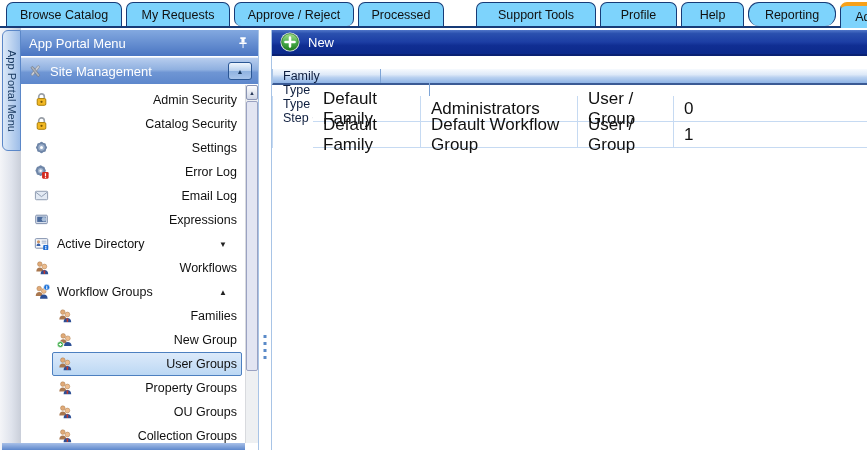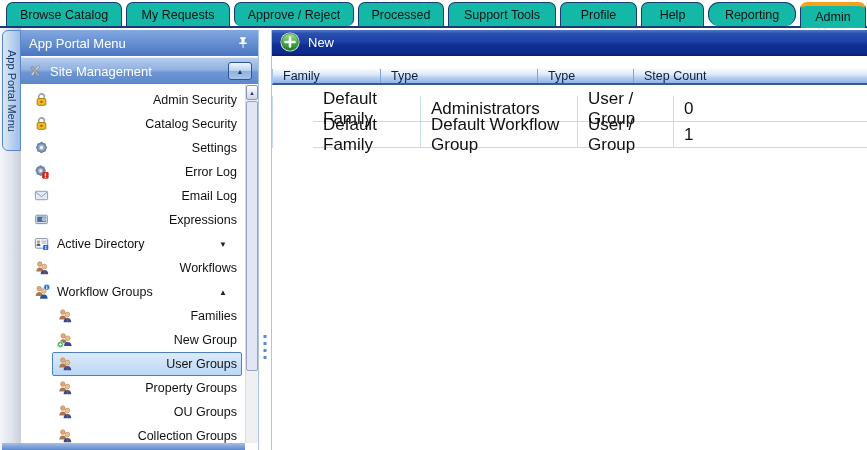--- a/index.html
+++ b/index.html
@@ -4,21 +4,21 @@
 <style>
   html,body { margin:0; padding:0; background:#fff; }
   .screen { width:867px; height:450px; position:relative; background:#fff;
             font-family:"Liberation Sans", sans-serif; overflow:hidden; }
 
   
   .tabbar { position:absolute; left:0; top:0; width:100%; height:28px; background:#fff;
             border-bottom:2px solid #173b77; box-sizing:border-box;
             display:flex; align-items:flex-end; gap:4px; padding-left:6px; z-index:2; }
   .tab { height:24px; box-sizing:border-box; border:1px solid #173b77; border-bottom:none;
-         border-radius:7px 7px 0 0; background:#14b8a6; display:flex; align-items:center;
+         border-radius:7px 7px 0 0; background:#7dd3fc; display:flex; align-items:center;
          justify-content:center; font-size:12.5px; color:#111; flex:none; }
   .tab.active { height:26px; margin-bottom:-2px; border-top:4px solid #f7a11a;
                 position:relative; z-index:3; }
 
   
   .left-col { position:absolute; left:0; top:28px; width:21px; bottom:0;
               background:linear-gradient(to right,#f4f5f8 0%,#dfe3ec 55%,#c9ced9 100%); }
   .vtab { position:absolute; left:2px; top:30px; width:19px; height:121px;
           background:linear-gradient(to right,#dce9f8,#9dbde8); border:1px solid #5b87c8;
           border-radius:6px 0 0 6px; box-sizing:border-box; display:flex; align-items:center;
@@ -73,21 +73,21 @@
   .toolbar { position:absolute; left:272px; top:30px; right:0; height:26px;
              background:linear-gradient(#5076c8 0%,#2a50ae 15%,#1c3ea4 50%,#102e92 65%,#0c2a8c 100%);
              border-bottom:2px solid #0a2173; box-sizing:border-box; display:flex;
              align-items:center; padding-left:8px; }
   .new-btn { display:flex; align-items:center; gap:8px; color:#fff; font-size:13px; }
 
   
   .grid-header { position:absolute; left:272px; top:69px; right:0; height:16px;
                  background:linear-gradient(#f6fafe 0%,#dde9f8 40%,#b9d1f0 60%,#8fb4e6 100%);
                  border-bottom:2px solid #3a5a94; border-left:1px solid #a8c4e6;
-                 box-sizing:border-box; display:flex; font-size:12.5px; color:#0f1f3f; }
+                 box-sizing:border-box; display:flex; font-size:12.5px; color:#0f1f3f;flex-direction:column; }
   .gh-cell { display:flex; align-items:center; padding-left:10px; box-sizing:border-box;
              border-right:1px solid #7da4d6; height:100%; flex:none; }
   .gh-cell.last { border-right:none; flex:1; }
   .grid-body { position:absolute; left:272px; top:96px; right:0; border-left:1px solid #c6daf2; }
   .g-row { display:flex; height:25px; border-bottom:1px solid #c6daf2; background:#fff;
            font-size:17px; color:#111;margin-left:40px; }
   .g-cell { display:flex; align-items:center; padding-left:10px; box-sizing:border-box;
             border-right:1px solid #c6daf2; height:100%; flex:none; }
   .g-cell.last { border-right:none; flex:1; }
 </style>
@@ -96,21 +96,21 @@
 
 <div class="screen">
 
   <div class="left-col"></div>
 
   <div class="tabbar">
       <div class="tab" style="width: 116px;">Browse Catalog</div>
       <div class="tab" style="width: 104px;">My Requests</div>
       <div class="tab" style="width: 120px; border-radius: 7px;">Approve / Reject</div>
       <div class="tab" style="width: 86px;">Processed</div>
-      <div class="tab" style="width: 108px;">Support Tools</div>
+      <div class="tab" style="width: 120px; margin-left: 28px;">Support Tools</div>
       <div class="tab" style="width: 77px;">Profile</div>
       <div class="tab" style="width: 63px;">Help</div>
       <div class="tab" style="width: 88px; border-radius: 11px;">Reporting</div>
       <div class="tab active" style="width: 66px;">Admin</div>
     </div>
 
   <div class="vtab">
     <span>App Portal Menu</span>
   </div>
 

